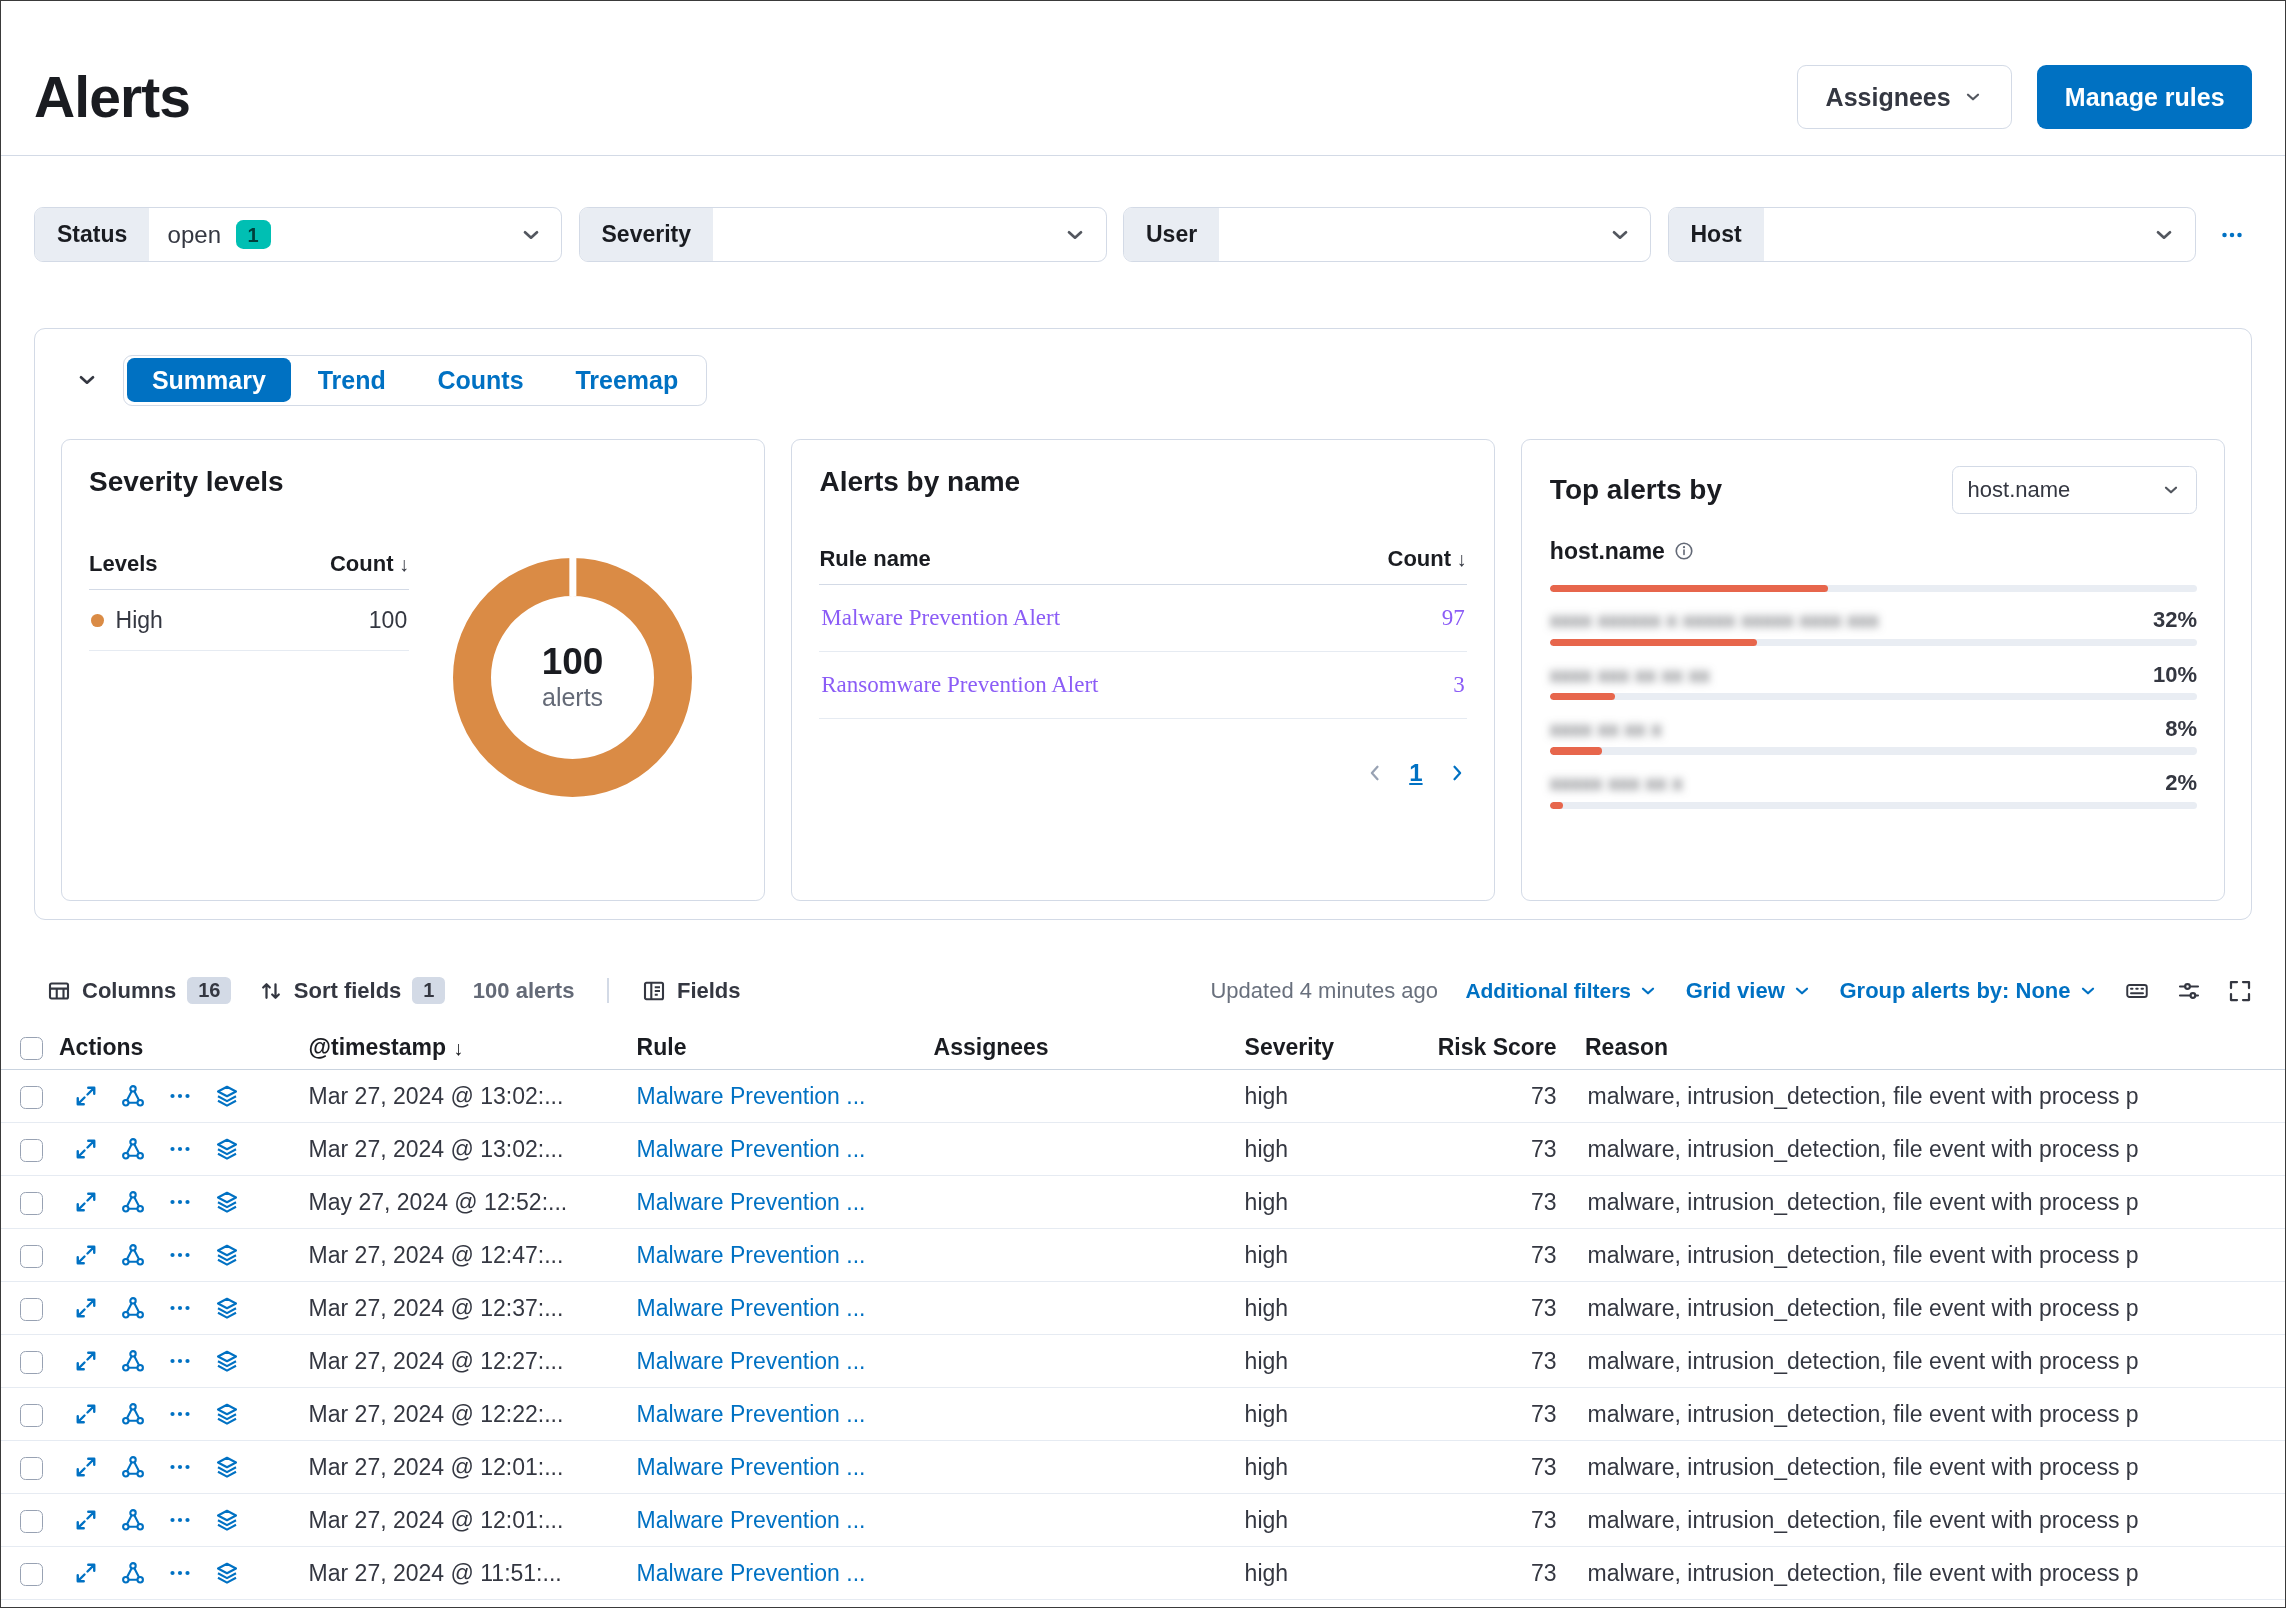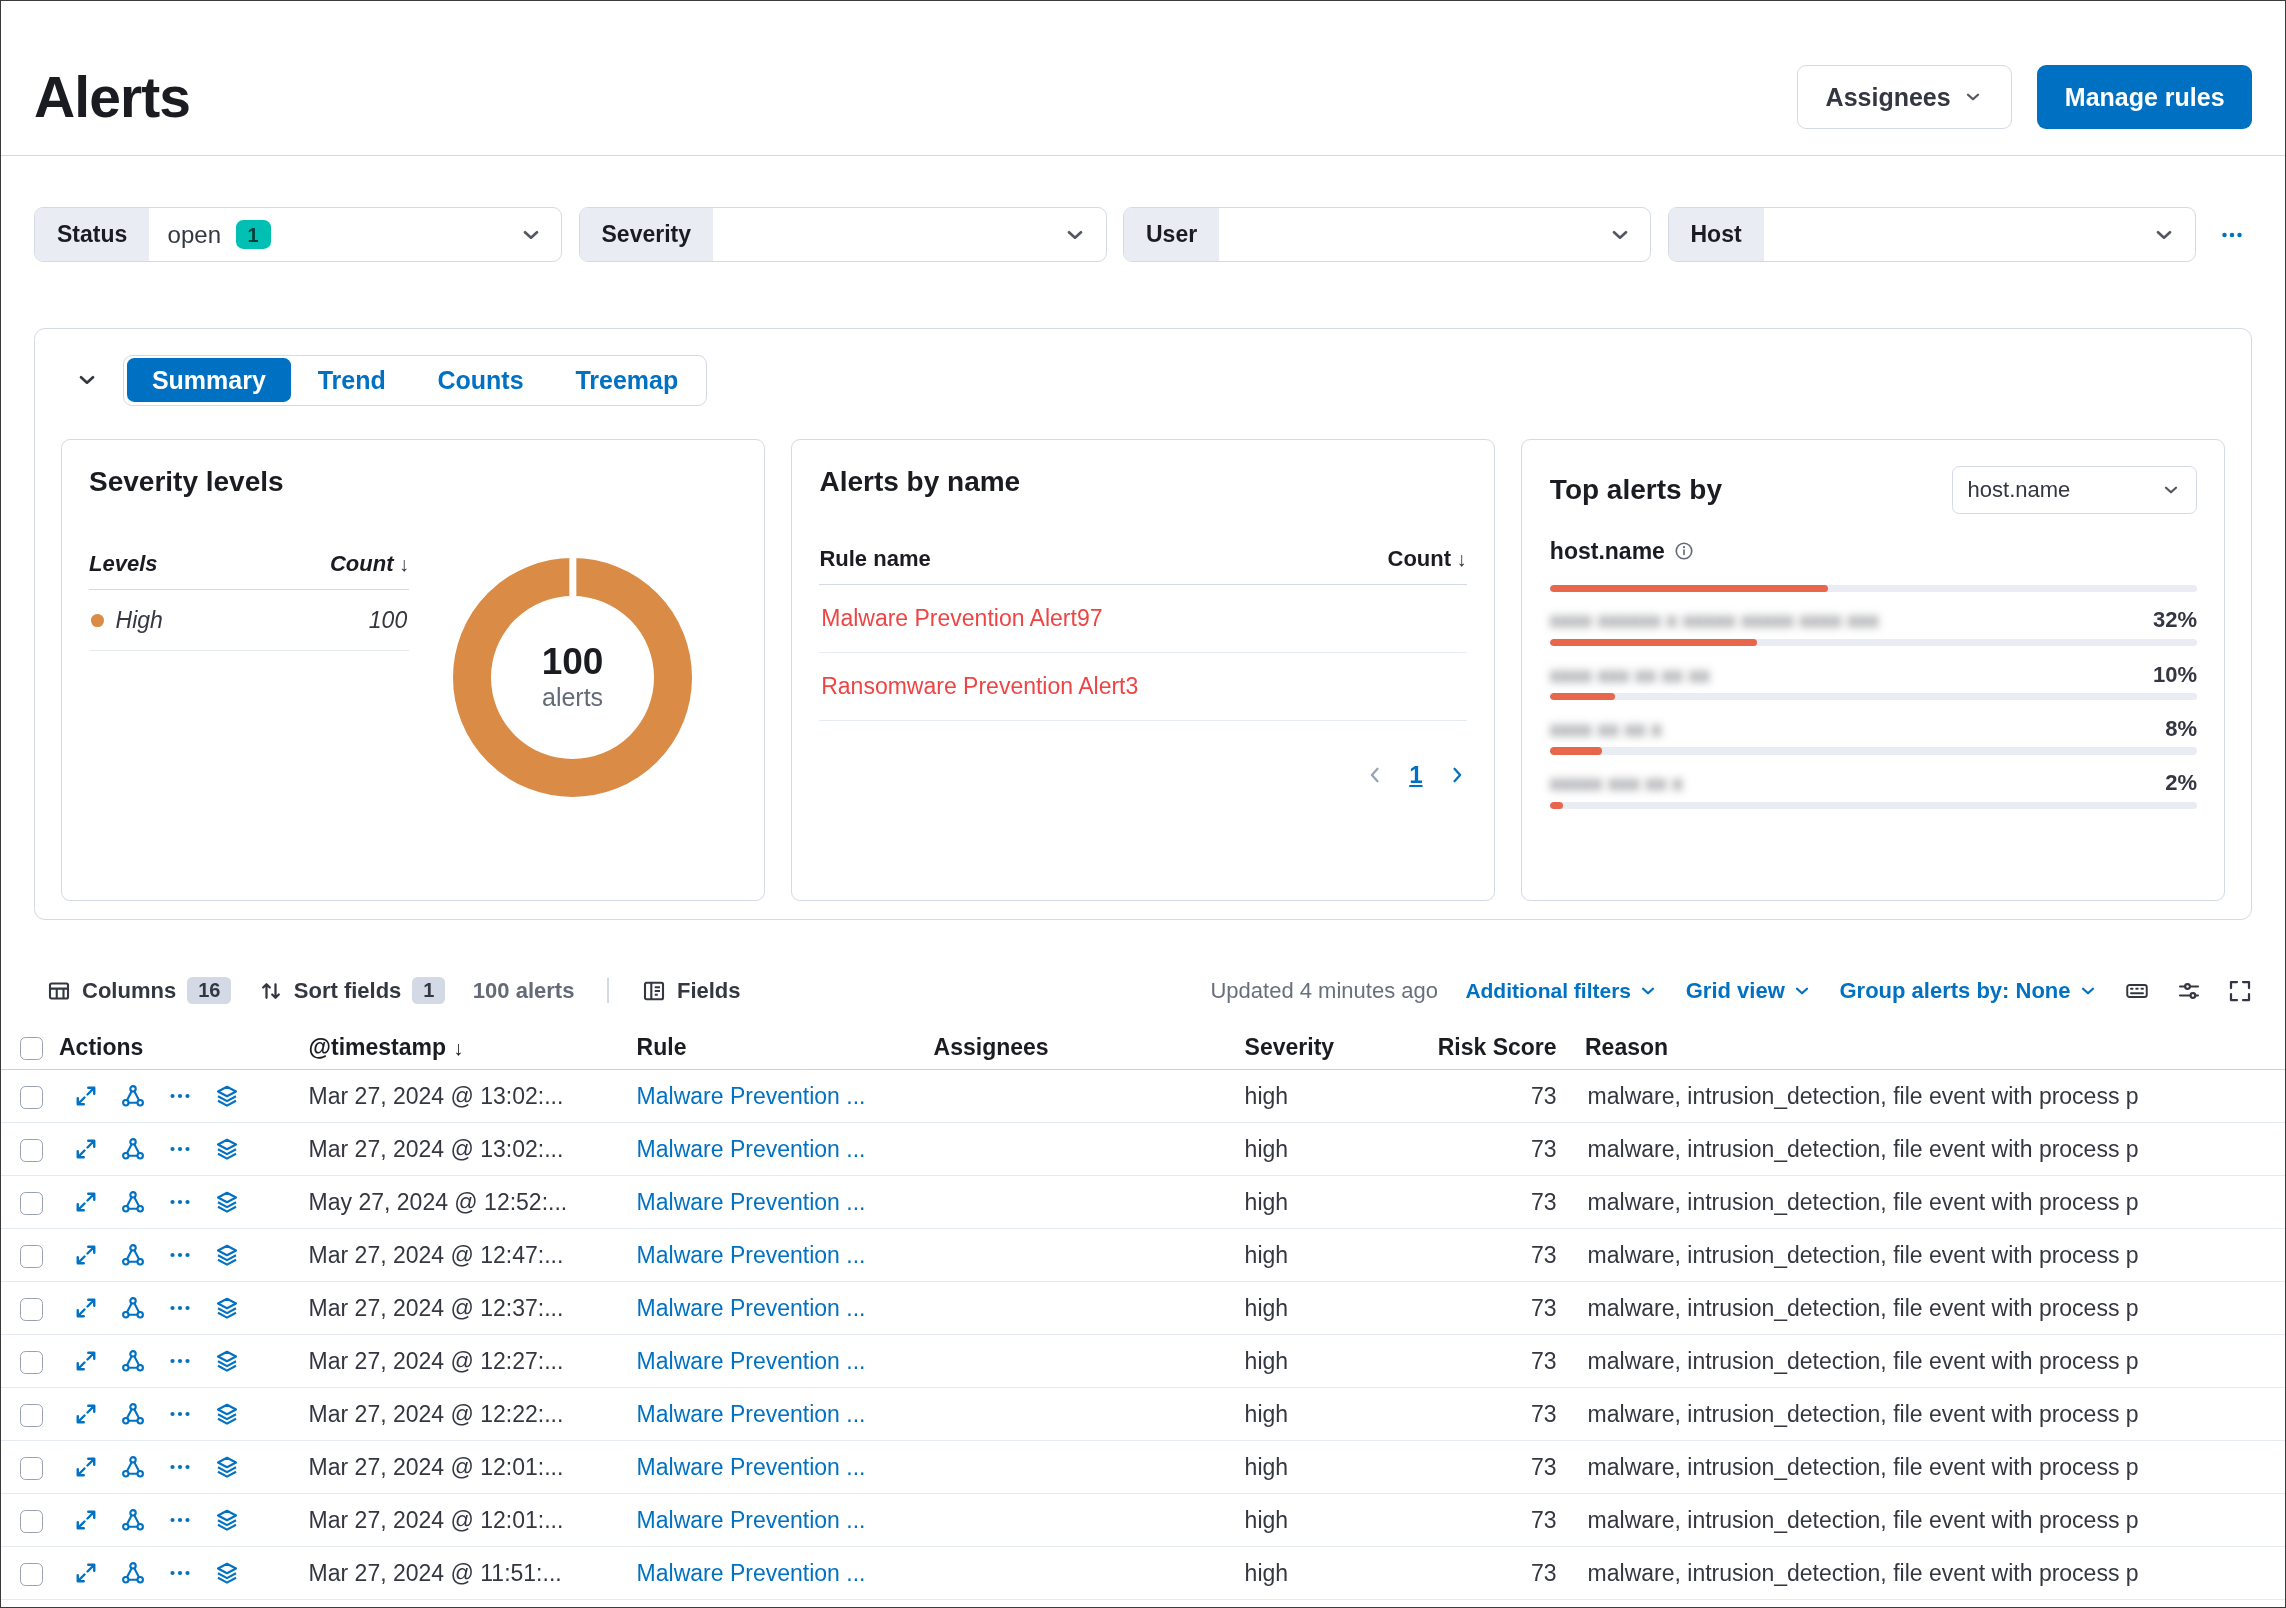--- a/index.html
+++ b/index.html
@@ -34,35 +34,35 @@
   .collapse-btn { color:#343741; cursor:pointer; }
   .tabs { display:flex; border:1.8px solid #d3dae6; border-radius:9.1px; padding:2.7px; gap:1.8px; }
   .tab { height:44px; display:flex; align-items:center; padding:0 25px; font-size:25px; font-weight:700; color:#0071c3; border-radius:7.3px; cursor:pointer; }
   .tab.active { background:#0071c2; color:#fff; }
   .cards { display:flex; gap:26.5px; margin-top:33px; }
   .card { flex:1; border:1.8px solid #d3dae6; border-radius:9.1px; padding:25.6px 27.4px; height:462px; overflow:hidden; }
   .card-title { font-size:28px; font-weight:700; color:#1a1c21; }
 
   
   .sev-body { display:flex; align-items:flex-start; }
-  .sev-table { width:320px; margin-top:53px;font-style:italic; }
+  .sev-table { width:320px; margin-top:53px; }
   .mini-head { display:flex; justify-content:space-between; font-size:22px; font-weight:700; color:#1a1c21; padding-bottom:12.8px; border-bottom:1.8px solid #d3dae6; }
   .mini-row { display:flex; justify-content:space-between; align-items:center; font-size:23px; padding:16.4px 1.8px; border-bottom:1.8px solid #e6ebf2; }
   .level-cell { display:flex; align-items:center; gap:12px; }
   .dot { width:12.8px; height:12.8px; border-radius:50%; background:#da8b45; }
   .sort-arrow { font-size:20px; margin-left:5.5px; color:#343741; }
   .donut-wrap { flex:1; display:flex; justify-content:center; }
   .donut { position:relative; width:239px; height:239px; margin-top:60px; border-radius:50%; border:38px solid #da8b45; display:flex; flex-direction:column; align-items:center; justify-content:center; }
   .donut::before { content:""; position:absolute; top:-38px; left:50%; transform:translateX(-50%); width:7.3px; height:38px; background:#fff; }
   .donut-value { font-size:37px; font-weight:700; color:#1a1c21; line-height:1.1; }
   .donut-unit { font-size:25px; color:#646a77; }
 
   
   .abn-table { margin-top:48px; }
-  .abn-row { display:flex; align-items:center; font-size:23px; color:#ef4444; padding:20px 1.8px; border-bottom:1.8px solid #e6ebf2; }
+  .abn-row { display:flex; justify-content:space-between; align-items:center; font-size:23px; color:#8b5cf6; padding:20px 1.8px; border-bottom:1.8px solid #e6ebf2;font-family:Liberation Serif, serif; }
   .pagination { display:flex; justify-content:flex-end; align-items:center; gap:24px; margin-top:40px; }
   .pg-prev { color:#98a2b3; cursor:pointer; }
   .pg-next { color:#0071c3; cursor:pointer; }
   .pg-num { font-size:24px; font-weight:700; color:#0071c3; text-decoration:underline; cursor:pointer; }
 
   
   .ta-head { display:flex; align-items:center; justify-content:space-between; }
   .field-select { width:245px; height:48px; border:1.8px solid #d3dae6; border-radius:7.3px; display:flex; align-items:center; gap:11px; padding:0 14.6px; font-size:22px; color:#343741; background:#fff; cursor:pointer; }
   .field-select .chev { margin-left:auto; }
   .ta-field-label { display:flex; align-items:center; gap:9.1px; margin-top:24px; font-size:23px; font-weight:700; color:#1a1c21; }

